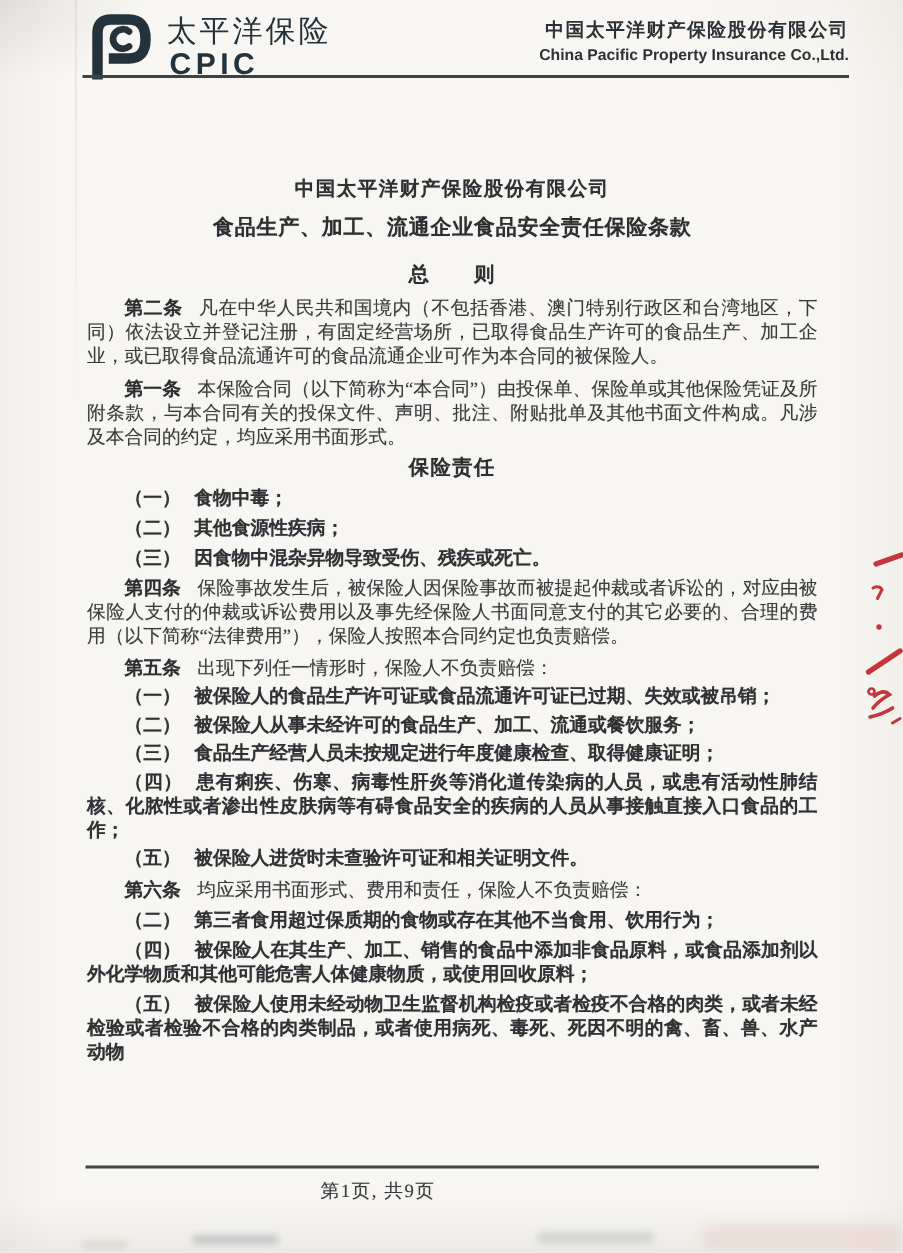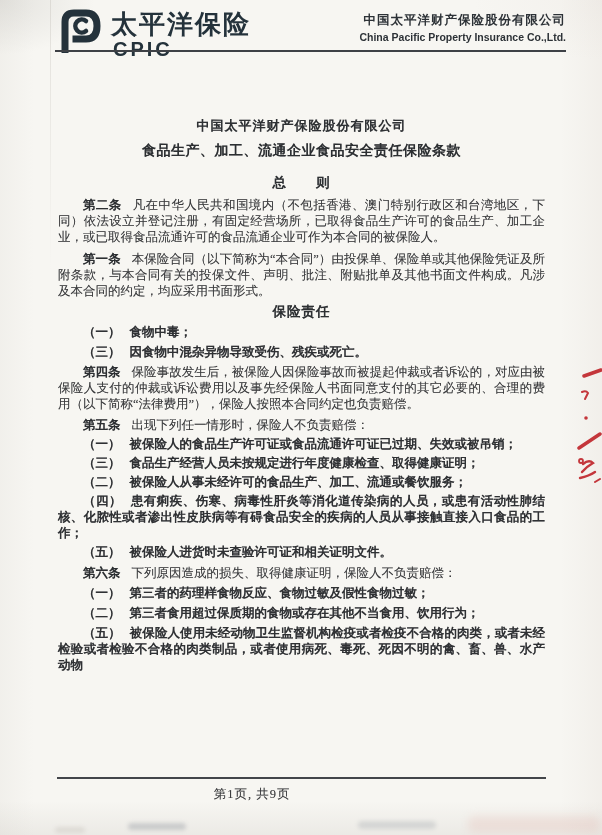--- a/index.html
+++ b/index.html
@@ -30,22 +30,22 @@
 
   
   .doc-header{
     position:relative;display:flex;justify-content:space-between;align-items:flex-start;
     padding:9px 36px 0 55px;height:42px;
   }
   .brand{display:flex;align-items:flex-start;}
   .logo{display:inline-block;width:48px;height:44px;margin-right:8px;}
   .brand-text{line-height:1;}
   .brand-cn{
-    font-family:"Liberation Sans", sans-serif;font-weight:700;
-    font-size:26px;letter-spacing:2px;color:#24323b;margin-top:2px;
+    font-family:"Liberation Sans", sans-serif;font-weight:400;
+    font-size:20px;letter-spacing:2px;color:#24323b;margin-top:2px;
   }
   .brand-en{
     font-family:"Liberation Sans", sans-serif;font-weight:700;
     font-size:20px;letter-spacing:3px;color:#24323b;margin-top:2px;margin-left:2px;
   }
   .company{text-align:right;line-height:1.25;padding-top:4px;}
   .company-cn{
     font-family:"Liberation Sans", sans-serif;font-weight:700;
     font-size:12.5px;color:#2d3237;letter-spacing:1px;
   }
@@ -63,21 +63,21 @@
     position:relative;padding:67px 57px 0 58px;
     font-size:12.5px;line-height:16px;
     text-shadow:0 0 .6px rgba(40,40,45,.35);
   }
   .doc-title1{
     margin:0;text-align:center;font-size:13px;font-weight:700;
     font-family:"Liberation Sans", sans-serif;color:#2e3134;letter-spacing:1px;
   }
   .doc-title2{
     margin:9px 0 0;text-align:center;font-size:14px;font-weight:700;
-    font-family:Liberation Mono, monospace;color:#2c2f32;letter-spacing:.5px;
+    font-family:Liberation Sans, sans-serif;color:#2c2f32;letter-spacing:.5px;
   }
   .sec-heading{
     margin:4px 0 0;text-align:center;font-size:13.5px;font-weight:700;
     font-family:"Liberation Sans", sans-serif;color:#2c2f32;letter-spacing:1px;line-height:17px;
   }
   .sec-heading.g1{margin-top:15px;}
   .para{
     margin:6px 0 0;text-align:justify;text-indent:2em;color:#3a3b3d;
   }
   .para.pg4{margin-top:4px;}
@@ -141,37 +141,38 @@
     <h3 class="sec-heading g1">总　　则</h3>
 
     <p class="para"><b class="alabel">第二条</b><span>凡在中华人民共和国境内（不包括香港、澳门特别行政区和台湾地区，下同）依法设立并登记注册，有固定经营场所，已取得食品生产许可的食品生产、加工企业，或已取得食品流通许可的食品流通企业可作为本合同的被保险人。</span></p>
 
     <p class="para"><b class="alabel">第一条</b><span>本保险合同（以下简称为“本合同”）由投保单、保险单或其他保险凭证及所附条款，与本合同有关的投保文件、声明、批注、附贴批单及其他书面文件构成。凡涉及本合同的约定，均应采用书面形式。</span></p>
 
     <h3 class="sec-heading">保险责任</h3>
 
 
     <p class="item"><span class="imark">（一）</span><span>食物中毒；</span></p>
+    <p class="item"><span class="imark">（二）</span><span>其他食源性疾病；</span></p>
     <p class="item"><span class="imark">（三）</span><span>因食物中混杂异物导致受伤、残疾或死亡。</span></p>
 
     <p class="para pg4"><b class="alabel">第四条</b><span>保险事故发生后，被保险人因保险事故而被提起仲裁或者诉讼的，对应由被保险人支付的仲裁或诉讼费用以及事先经保险人书面同意支付的其它必要的、合理的费用（以下简称“法律费用”），保险人按照本合同约定也负责赔偿。</span></p>
 
 
     <p class="para lead"><b class="alabel">第五条</b><span>出现下列任一情形时，保险人不负责赔偿：</span></p>
 
     <p class="item t3"><span class="imark">（一）</span><span>被保险人的食品生产许可证或食品流通许可证已过期、失效或被吊销；</span></p>
+    <p class="item t3"><span class="imark">（二）</span><span>被保险人从事未经许可的食品生产、加工、流通或餐饮服务；</span></p>
     <p class="item t3"><span class="imark">（三）</span><span>食品生产经营人员未按规定进行年度健康检查、取得健康证明；</span></p>
-    <p class="item t3"><span class="imark">（二）</span><span>被保险人从事未经许可的食品生产、加工、流通或餐饮服务；</span></p>
     <p class="item t3"><span class="imark">（四）</span><span>患有痢疾、伤寒、病毒性肝炎等消化道传染病的人员，或患有活动性肺结核、化脓性或者渗出性皮肤病等有碍食品安全的疾病的人员从事接触直接入口食品的工作；</span></p>
     <p class="item t3"><span class="imark">（五）</span><span>被保险人进货时未查验许可证和相关证明文件。</span></p>
 
-    <p class="para lead"><b class="alabel">第六条</b><span>下列原因造成的损失、取得健康证明，保险人不负责赔偿：</span></p>
+    <p class="para lead"><b class="alabel">第六条</b><span>均应采用书面形式、费用和责任，保险人不负责赔偿：</span></p>
 
-    <p class="item"><span class="imark">（一）</span><span>第三者的药理样食物反应、食物过敏及假性食物过敏；</span></p>
     <p class="item"><span class="imark">（二）</span><span>第三者食用超过保质期的食物或存在其他不当食用、饮用行为；</span></p>
+    <p class="item"><span class="imark">（四）</span><span>被保险人在其生产、加工、销售的食品中添加非食品原料，或食品添加剂以外化学物质和其他可能危害人体健康物质，或使用回收原料；</span></p>
     <p class="item"><span class="imark">（五）</span><span>被保险人使用未经动物卫生监督机构检疫或者检疫不合格的肉类，或者未经检验或者检验不合格的肉类制品，或者使用病死、毒死、死因不明的禽、畜、兽、水产动物</span></p>
   </main>
 
   <svg class="red-marks" viewBox="0 0 32 132">
     <g stroke="#bf2228" fill="none" stroke-linecap="round" opacity="0.9">
       <path d="M14 16 L31 10" stroke-width="3.5"></path>
       <path d="M12 32 q4 -2 6 1 l-3 6" stroke-width="2"></path>
       <circle cx="16" cy="58" r="1.8" fill="#bf2228" stroke="none"></circle>
       <path d="M9 88 L30 74" stroke-width="3.5"></path>
       <circle cx="11" cy="101" r="2" stroke-width="1.8"></circle>

